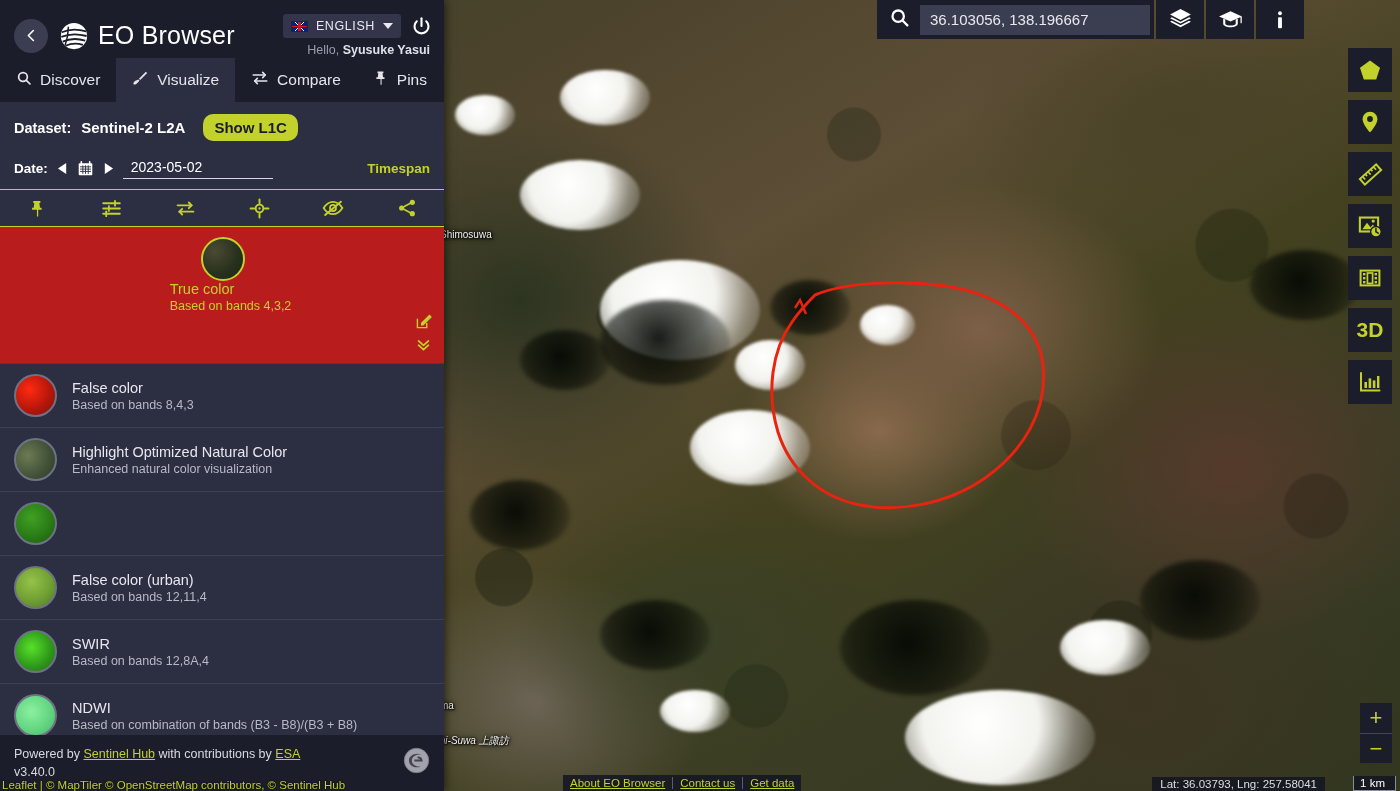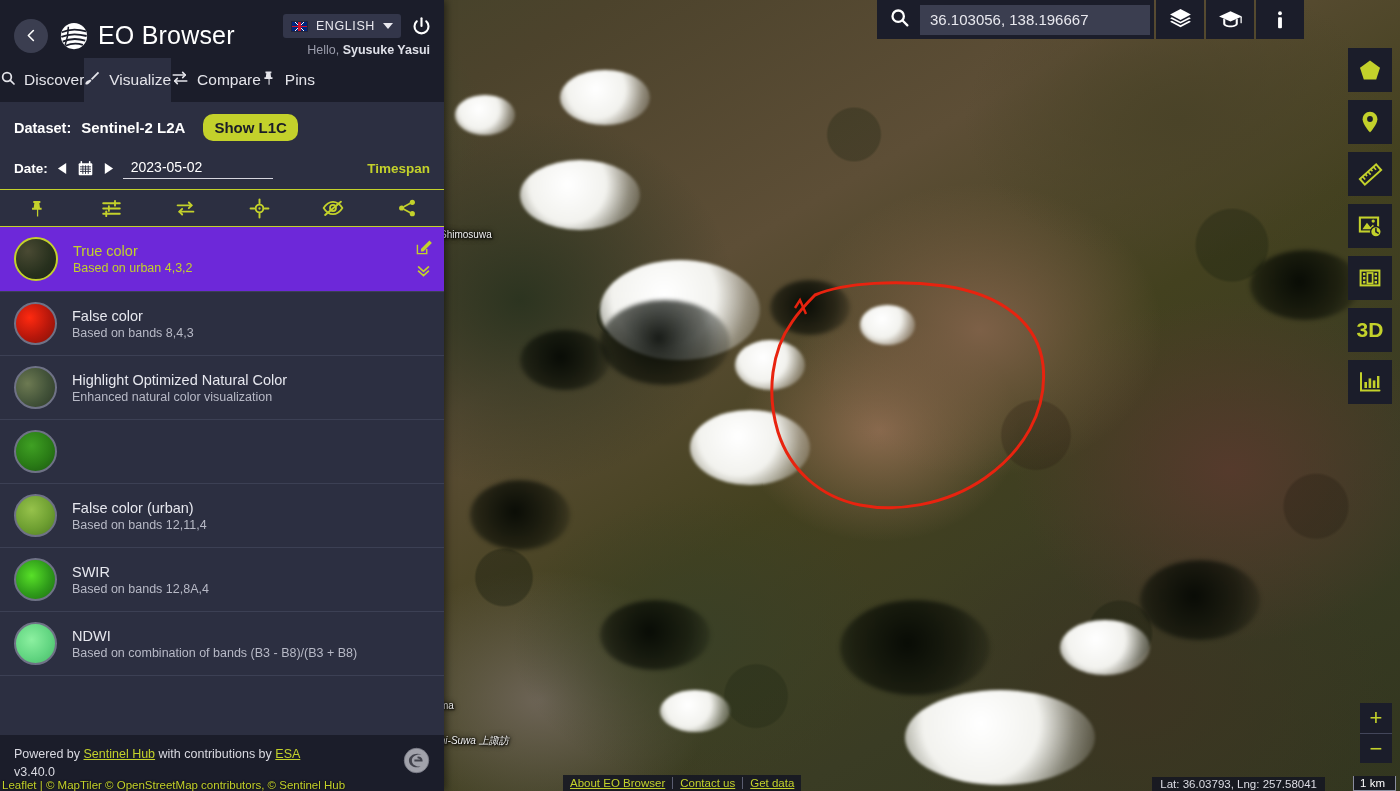--- a/index.html
+++ b/index.html
@@ -131,21 +131,21 @@
   .power-btn { color: #fff; cursor: pointer; display: flex; }
   .hello {
     color: #9a9cab; font-size: 12.5px; margin-top: 5px; padding-right: 2px;
   }
   .hello b { color: #dfe0e8; font-weight: bold; }
 
   .tabs { display: flex; height: 44px; }
   .tab {
     display: flex; align-items: center; justify-content: flex-end; gap: 8px;
     color: #e4e4ea; font-size: 15.5px; cursor: pointer;
-    padding: 0 0; height: 44px;
+    padding: 0 16px; height: 44px;
   }
   .tab.active { background: #2c2f41; }
   .tab svg, .tab .ic { flex: 0 0 auto; }
 
   .dataset-block { background: #2c2f41; padding: 12px 14px 0 14px; flex: 0 0 auto; }
   .ds-row { display: flex; align-items: center; gap: 10px; }
   .ds-label { color: #fff; font-size: 14.5px; font-weight: bold; }
   .ds-value { color: #fff; font-size: 15px; font-weight: bold; }
   .l1c-btn {
     background: #c3d12b; color: #1a1c28;
@@ -187,21 +187,21 @@
     position: relative;
   }
   .layer-item {
     display: flex; align-items: center; gap: 0;
     padding: 10px 12px 10px 14px;
     border-bottom: 1px solid #3c4054;
     cursor: pointer;
     min-height: 56px;
     position: relative;
   }
-  .layer-item.selected { background: #6d28d9; }
+  .layer-item.selected { background: #b91c1c; flex-direction: column; }
   .thumb {
     width: 43px; height: 43px; border-radius: 50%;
     flex: 0 0 auto; border: 2px solid #6f7286;
     background-size: cover;
   }
   .layer-item.selected .thumb { border-color: #c3d12b; width: 44px; height: 44px; }
   .layer-text { margin-left: 15px; display: flex; flex-direction: column; gap: 2px; }
   .layer-title { color: #e6e7ee; font-size: 14.5px; }
   .layer-sub { color: #b7b9c6; font-size: 12.5px; }
   .layer-item.selected .layer-title { color: #c3d12b; }
@@ -627,21 +627,21 @@
         </svg>
       </span>
     </div>
 
     <div class="layer-list">
 
       <div class="layer-item selected">
         <div class="thumb t-true"></div>
         <div class="layer-text">
           <span class="layer-title">True color</span>
-          <span class="layer-sub">Based on urban 4,3,2</span>
+          <span class="layer-sub">Based on bands 4,3,2</span>
         </div>
         <div class="layer-actions">
           <span style="display:flex;">
             <svg width="17" height="17" viewBox="0 0 24 24" fill="none" stroke="#c3d12b" stroke-width="2">
               <path d="M3.4 8 V20.6 H16.6 V14"></path>
               <path d="M9.4 14.6 L20.4 3.6 L22.4 5.6 L11.4 16.6 H9.4 Z" fill="#c3d12b"></path>
             </svg>
           </span>
           <span style="display:flex;">
             <svg width="17" height="17" viewBox="0 0 24 24" fill="none" stroke="#c3d12b" stroke-width="2.4" stroke-linecap="round" stroke-linejoin="round">

